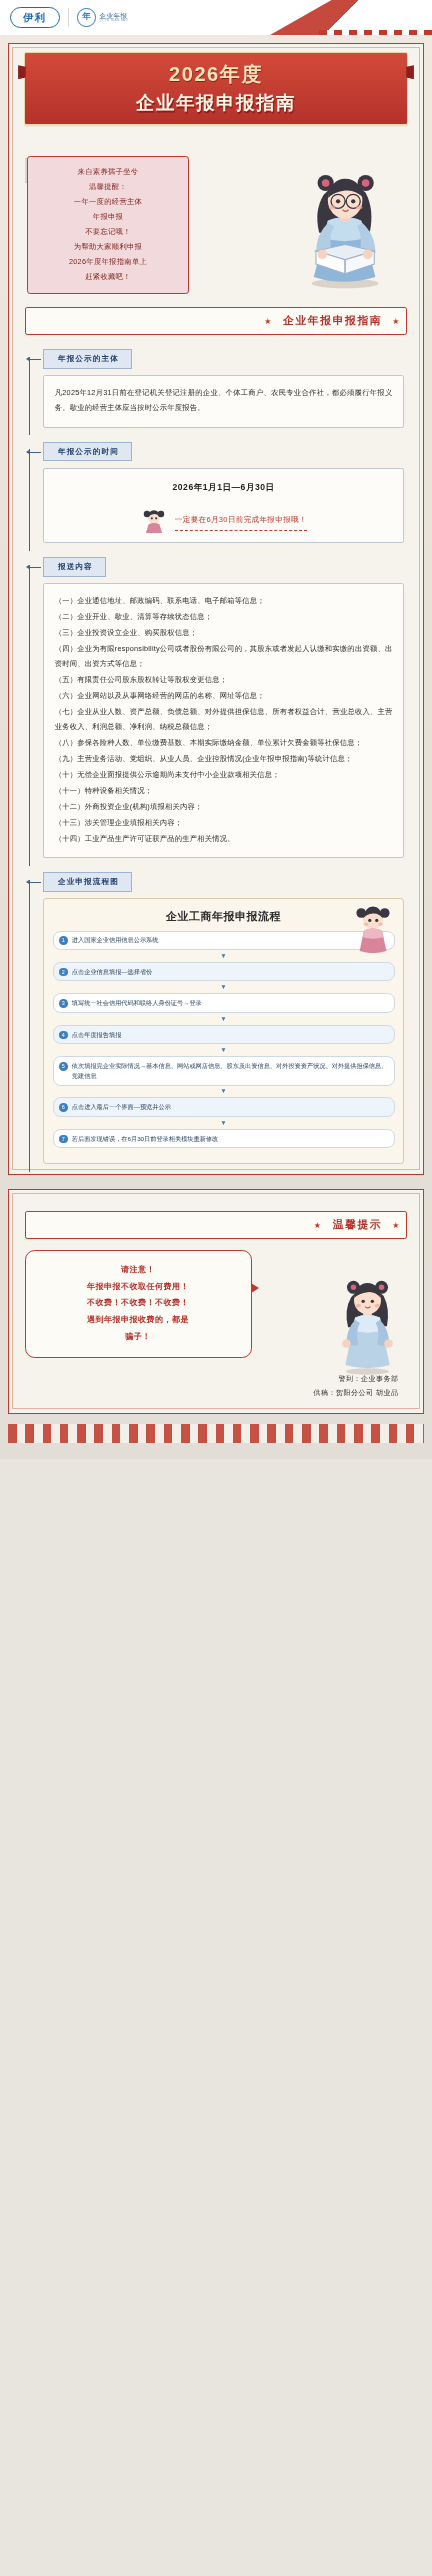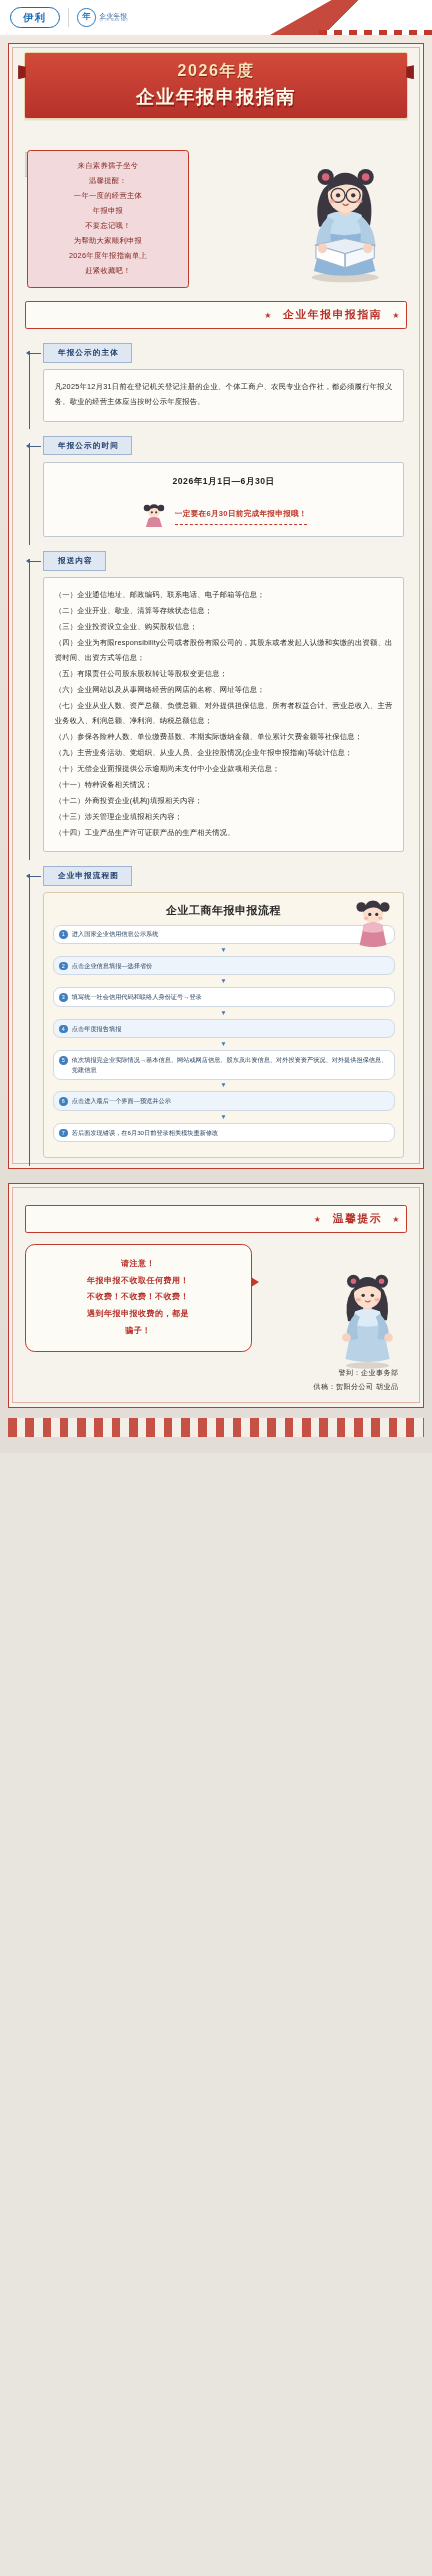--- a/index.html
+++ b/index.html
@@ -78,21 +78,21 @@
     margin: 8.6px 15px 0 15px;
     background: linear-gradient(180deg,#d24a3a 0%, #b5312a 100%);
     border: 1.1px solid #e8d6a8;
     border-radius: 2.2px;
     padding: 7.6px 5.4px 8.6px 5.4px;
     text-align: center;
     position: relative;
     box-shadow: 0 1.6px 0 rgba(0,0,0,.08);
   }
   .title-year {
-    color: #f6e3b8; font-size: 16px; font-weight: bold; letter-spacing: 1.6px;
+    color: #f6e3b8; font-size: 20px; font-weight: bold; letter-spacing: 1.6px;
     text-shadow: 0.5px 1.1px 0 #8c1f1a;
   }
   .title-main {
     color: #fff8e6; font-size: 18.4px; font-weight: bold; letter-spacing: 1.6px;
     margin-top: 2.2px;
     text-shadow: 1.1px 1.6px 0 #8c1f1a;
   }
   .banner-tail {
     position:absolute; left: -6.5px; top: 12px; width: 7.6px; height: 14px;
     background:#8c1f1a; clip-path: polygon(0 0,100% 12%,100% 88%,0 100%);
@@ -183,21 +183,21 @@
     color: #2b2b2b;
     letter-spacing: 0.2px;
     text-align: justify;
   }
   .card.center { text-align:center; }
   .date-line { font-size: 8.6px; font-weight: bold; color: #1f1f1f; letter-spacing: 0.5px; }
   .notice-line {
     margin-top: 8.6px;
     color: #c0392b;
     font-size: 7.6px;
-    font-weight: bold;
+    font-weight: normal;
     letter-spacing: 0.3px;
     border-bottom: 1.1px dashed #c0392b;
     display: inline-block;
     padding-bottom: 2.2px;
   }
   .mini-girl { display:inline-block; vertical-align:middle; margin-right:4.3px; }
 
   .card p { margin-bottom: 1.1px; }
   .card p.tight { margin-bottom: 0; }
 

